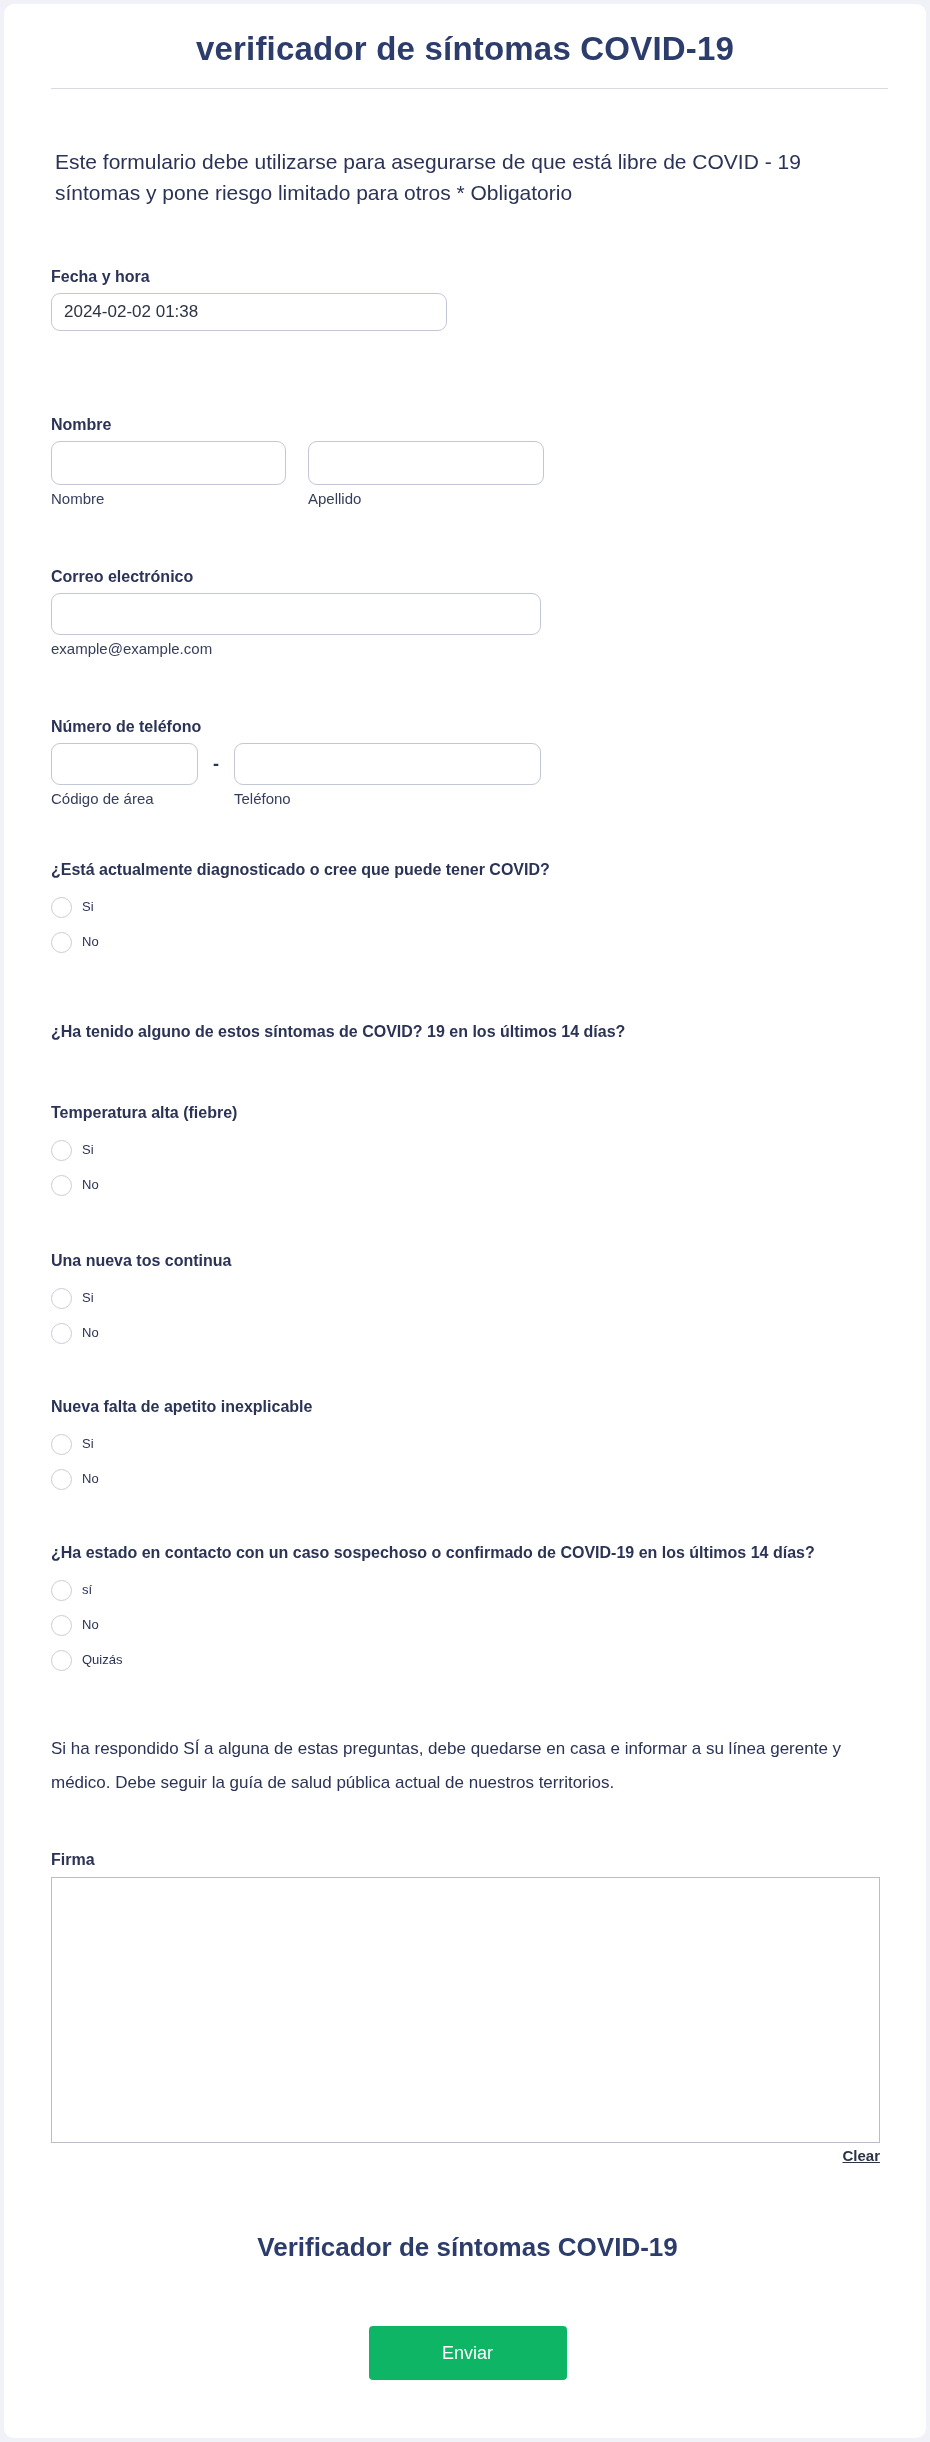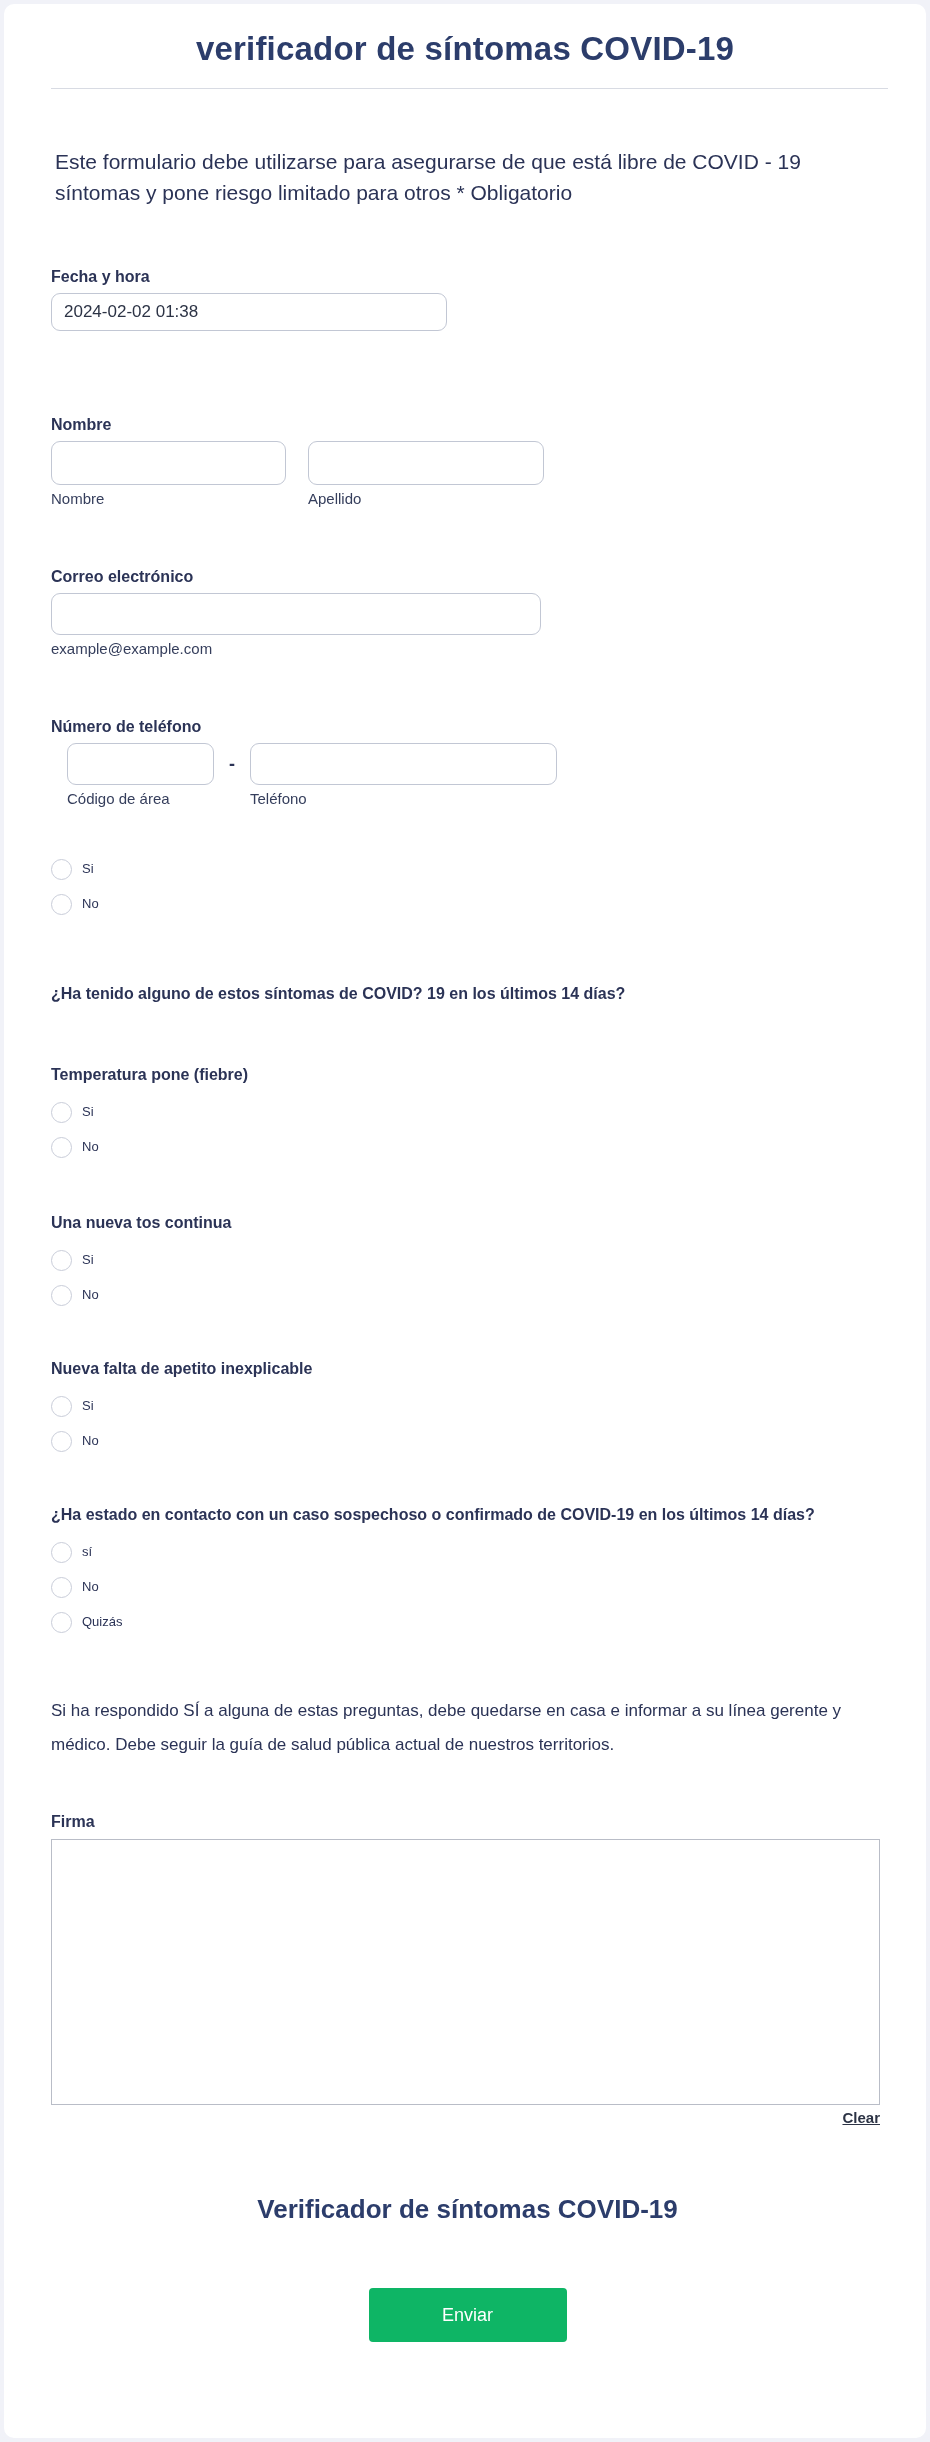--- a/index.html
+++ b/index.html
@@ -75,21 +75,21 @@
   .name-row { display: flex; margin-top: 5px; }
   .name-col-first { width: 235px; margin-right: 22px; }
   .name-col-last  { width: 236px; }
   .name-input { width: 100%; height: 44px; }
 
   .g-email { margin-top: 58px; }
   .email-input { margin-top: 5px; width: 490px; height: 42px; }
 
   .g-phone { margin-top: 58px; }
   .phone-row { display: flex; margin-top: 5px; align-items: flex-start; }
-  .phone-col-area { width: 147px; margin-left: 16px; }
+  .phone-col-area { width: 147px; }
   .phone-col-number { width: 307px; }
   .phone-dash {
     width: 36px; height: 42px;
     display: flex; align-items: center; justify-content: center;
     font-size: 18px; font-weight: bold; color: #2b3356;
   }
   .phone-input { width: 100%; height: 42px; }
 
   .question { margin-top: 50px; }
   .question .q-label { max-width: 790px; font-size: 16px; line-height: 24px; font-weight: bold; color: #2b3356; }
@@ -212,36 +212,37 @@
           </div>
           <div class="phone-dash">-</div>
           <div class="phone-col-number">
             <input type="text" class="input phone-input" style="">
             <div class="sublabel">Teléfono</div>
           </div>
         </div>
       </div>
 
       <div class="question q-diagnosed">
+        <div class="q-label">¿Está actualmente diagnosticado o cree que puede tener COVID?</div>
         <div class="options">
           <div class="option-row">
             <span class="radio"></span>
             <span class="option-text">Si</span>
           </div>
           <div class="option-row">
             <span class="radio"></span>
             <span class="option-text">No</span>
           </div>
         </div>
       </div>
 
       <div class="section-header">¿Ha tenido alguno de estos síntomas de COVID? 19 en los últimos 14 días?</div>
 
       <div class="question q-fever">
-        <div class="q-label">Temperatura pone (fiebre)</div>
+        <div class="q-label">Temperatura alta (fiebre)</div>
         <div class="options">
           <div class="option-row">
             <span class="radio"></span>
             <span class="option-text">Si</span>
           </div>
           <div class="option-row">
             <span class="radio"></span>
             <span class="option-text">No</span>
           </div>
         </div>

